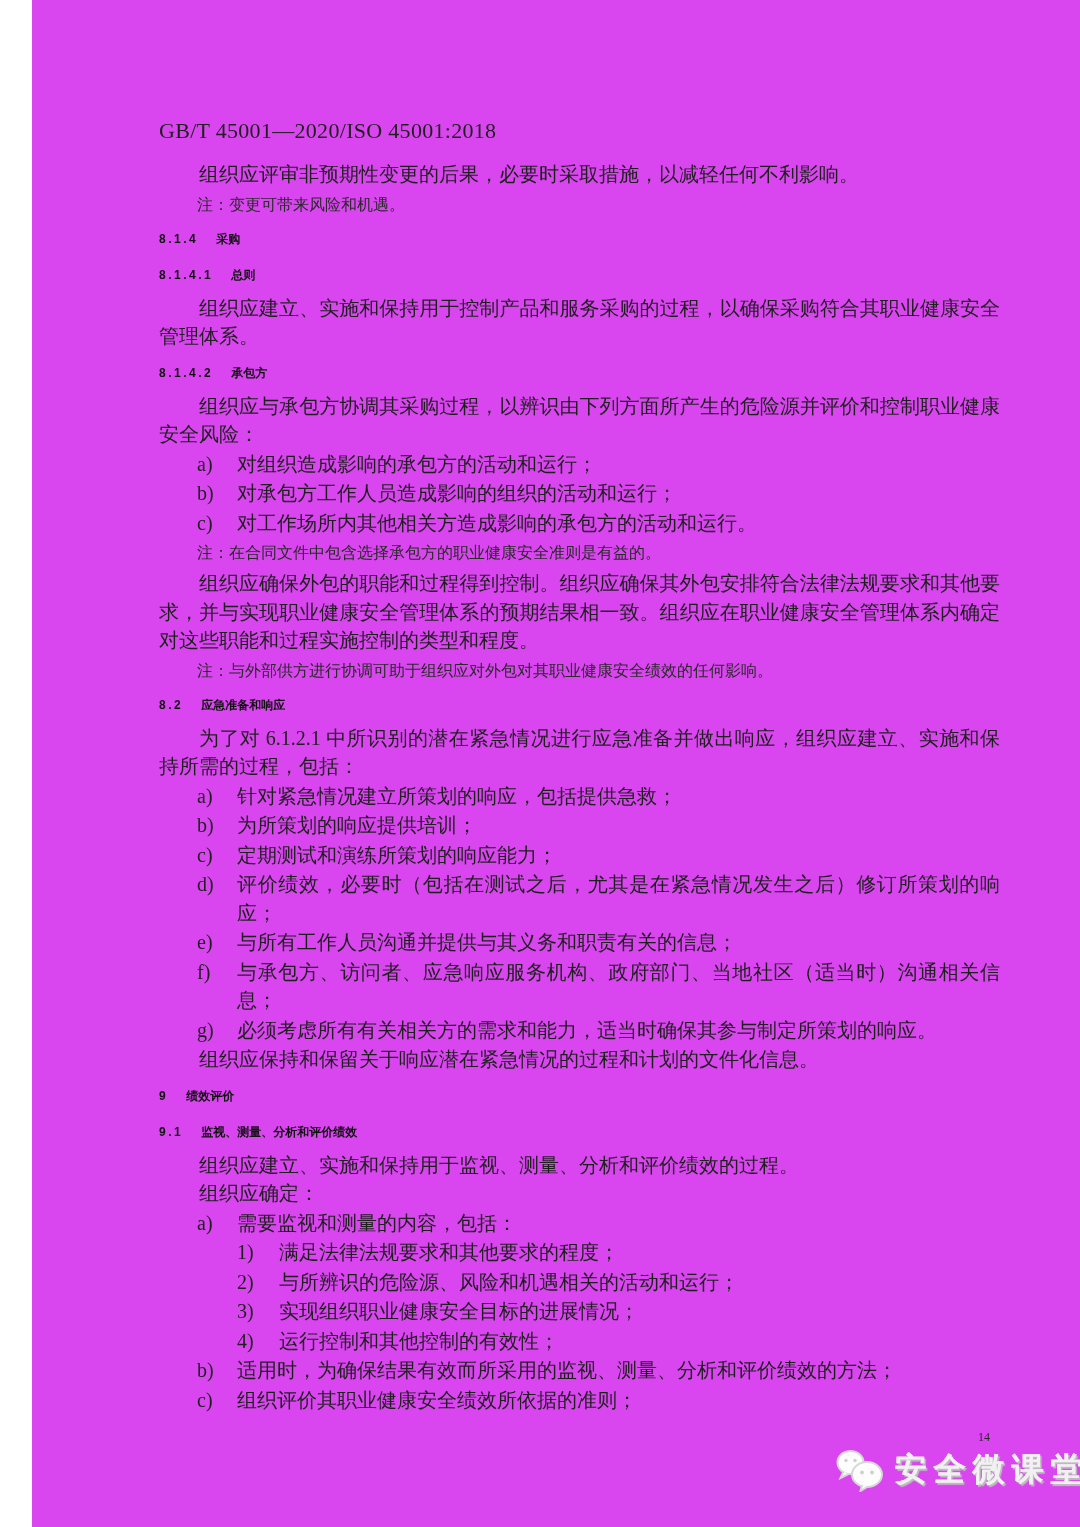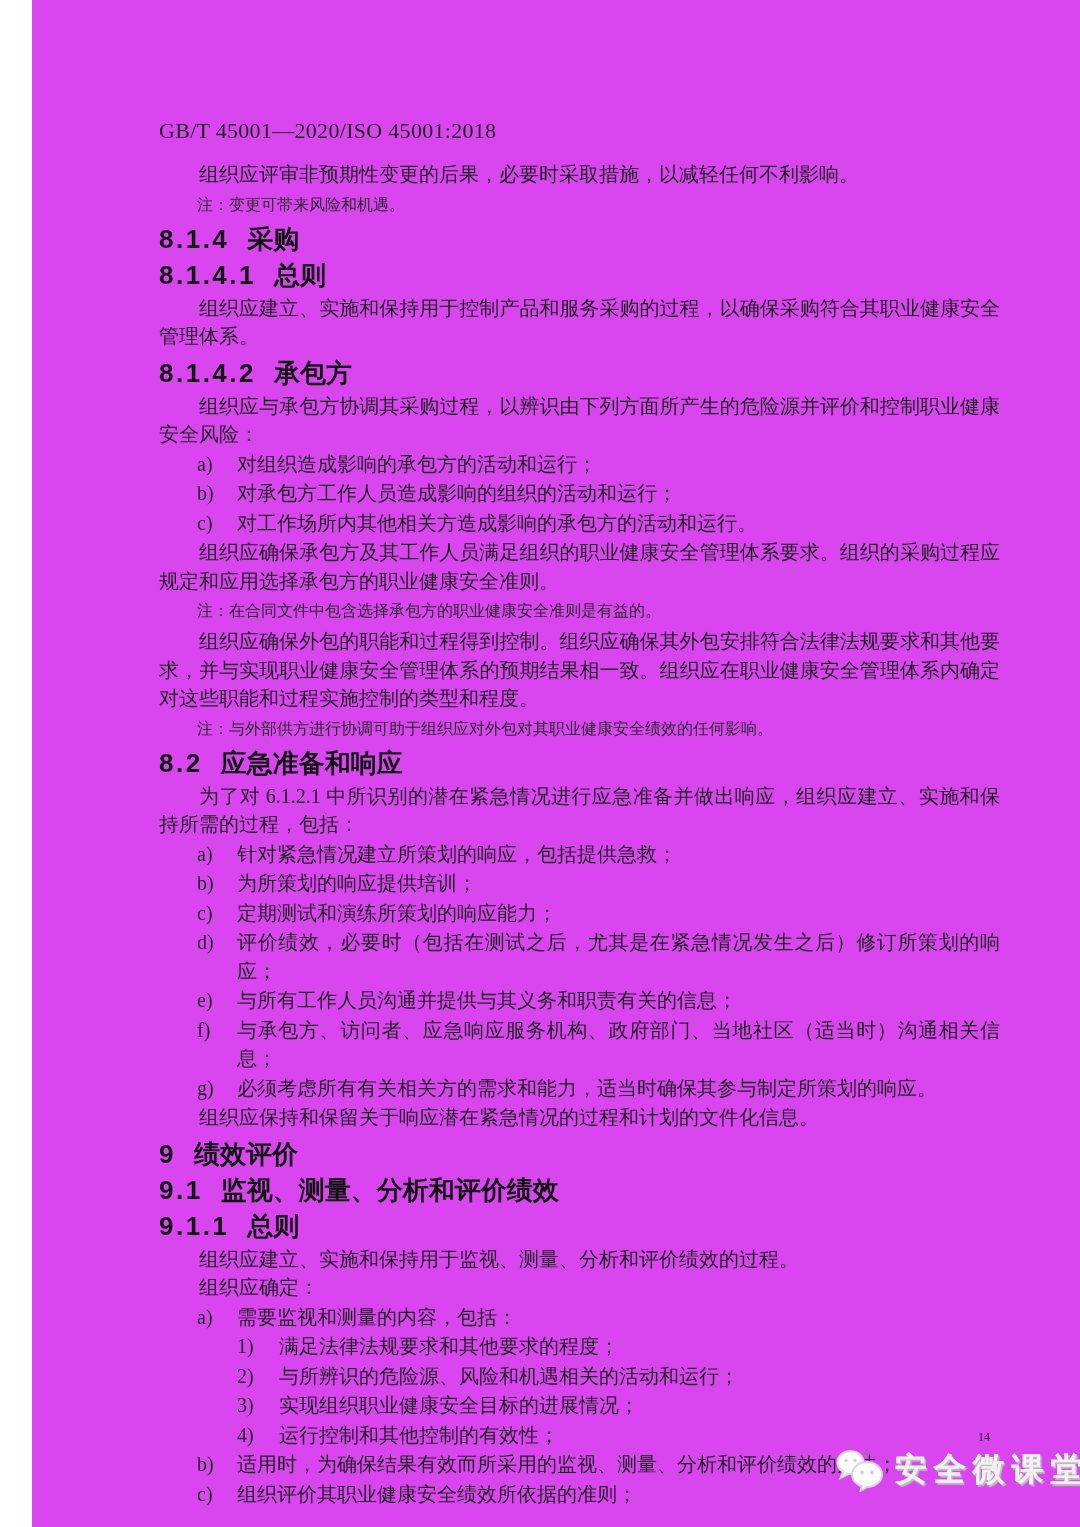--- a/index.html
+++ b/index.html
@@ -30,21 +30,21 @@
   }
   .note{
     font-size:16px;line-height:24px;
     margin:4px 0 4px 0;
     padding-left:38px;
     color:#2a2a2a;
   }
   .heading{
     font-family:"Liberation Sans","DejaVu Sans",sans-serif;
     font-weight:700;
-    font-size:26px;line-height:28px;
+    font-size:12px;line-height:28px;
     margin:8px 0 5px 0;
     color:#111;
   }
   .heading .num{letter-spacing:2.5px;margin-right:18px;}
   .li{
     display:flex;
     font-size:20px;line-height:28.5px;
     margin:1px 0;
   }
   .li .lbl{flex:0 0 auto;margin-left:38px;width:40px;}
@@ -95,21 +95,20 @@
         <span class="txt">对组织造成影响的承包方的活动和运行；</span>
       </div>
     <div class="li">
         <span class="lbl">b)</span>
         <span class="txt">对承包方工作人员造成影响的组织的活动和运行；</span>
       </div>
     <div class="li">
         <span class="lbl">c)</span>
         <span class="txt">对工作场所内其他相关方造成影响的承包方的活动和运行。</span>
       </div>
-    <p class="para">组织应确保承包方及其工作人员满足组织的职业健康安全管理体系要求。组织的采购过程应规定和应用选择承包方的职业健康安全准则。</p>
     <p class="note">注：在合同文件中包含选择承包方的职业健康安全准则是有益的。</p>
 
     <p class="para">组织应确保外包的职能和过程得到控制。组织应确保其外包安排符合法律法规要求和其他要求，并与实现职业健康安全管理体系的预期结果相一致。组织应在职业健康安全管理体系内确定对这些职能和过程实施控制的类型和程度。</p>
     <p class="note">注：与外部供方进行协调可助于组织应对外包对其职业健康安全绩效的任何影响。</p>
 
     <h3 class="heading"><span class="num">8.2</span><span class="ttl">应急准备和响应</span></h3>
     <p class="para">为了对 6.1.2.1 中所识别的潜在紧急情况进行应急准备并做出响应，组织应建立、实施和保持所需的过程，包括：</p>
     <div class="li">
         <span class="lbl">a)</span>
         <span class="txt">针对紧急情况建立所策划的响应，包括提供急救；</span>
@@ -135,21 +134,20 @@
         <span class="txt">与承包方、访问者、应急响应服务机构、政府部门、当地社区（适当时）沟通相关信息；</span>
       </div>
     <div class="li">
         <span class="lbl">g)</span>
         <span class="txt">必须考虑所有有关相关方的需求和能力，适当时确保其参与制定所策划的响应。</span>
       </div>
     <p class="para">组织应保持和保留关于响应潜在紧急情况的过程和计划的文件化信息。</p>
 
     <h3 class="heading"><span class="num">9</span><span class="ttl">绩效评价</span></h3>
     <h3 class="heading"><span class="num">9.1</span><span class="ttl">监视、测量、分析和评价绩效</span></h3>
-    <h3 class="heading"><span class="num">9.1.1</span><span class="ttl">总则</span></h3>
     <p class="para">组织应建立、实施和保持用于监视、测量、分析和评价绩效的过程。</p>
     <p class="para">组织应确定：</p>
     <div class="li">
         <span class="lbl">a)</span>
         <span class="txt">需要监视和测量的内容，包括：</span>
       </div>
     <div class="li l2">
         <span class="lbl">1)</span>
         <span class="txt">满足法律法规要求和其他要求的程度；</span>
       </div>

